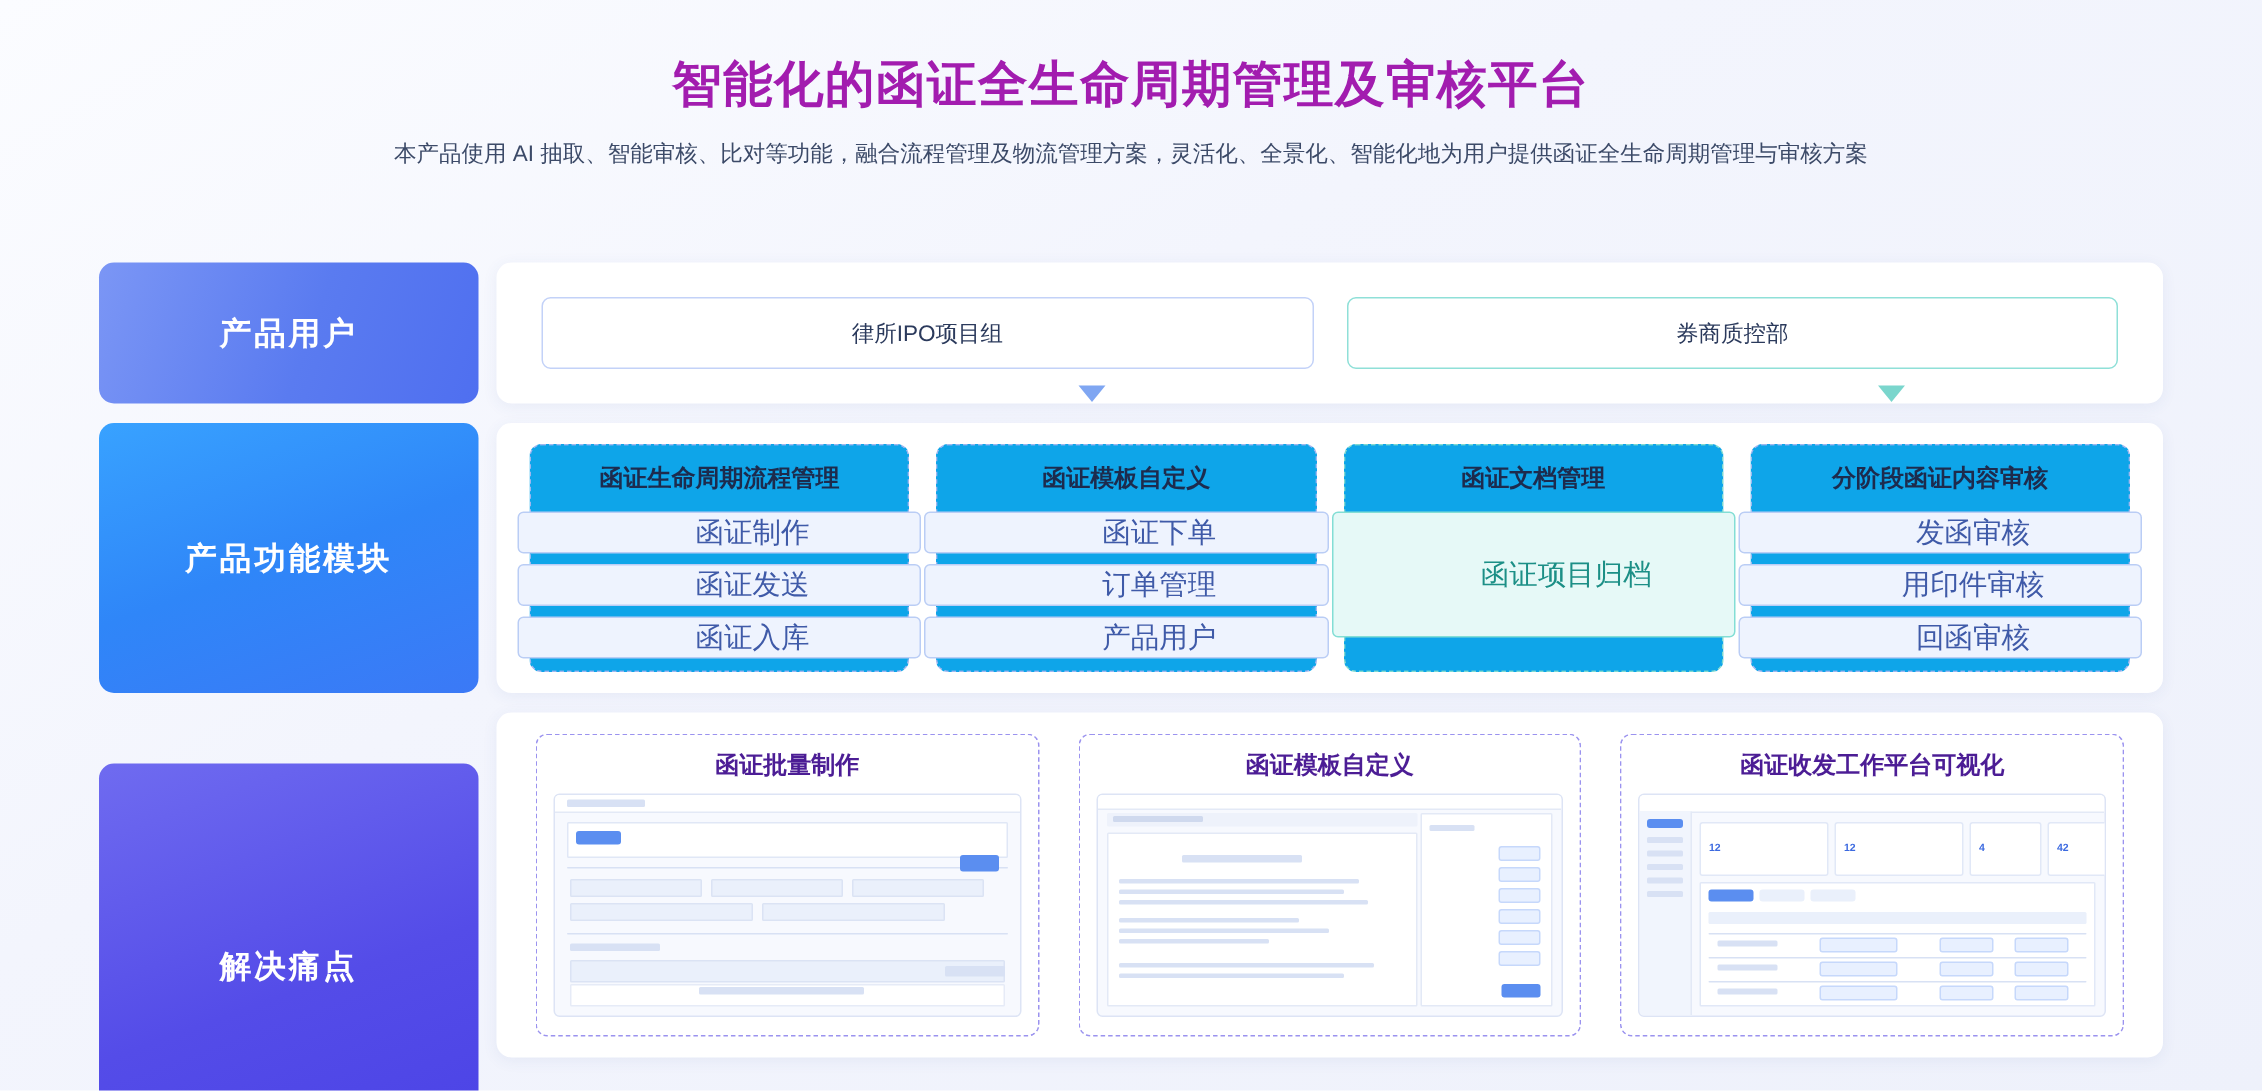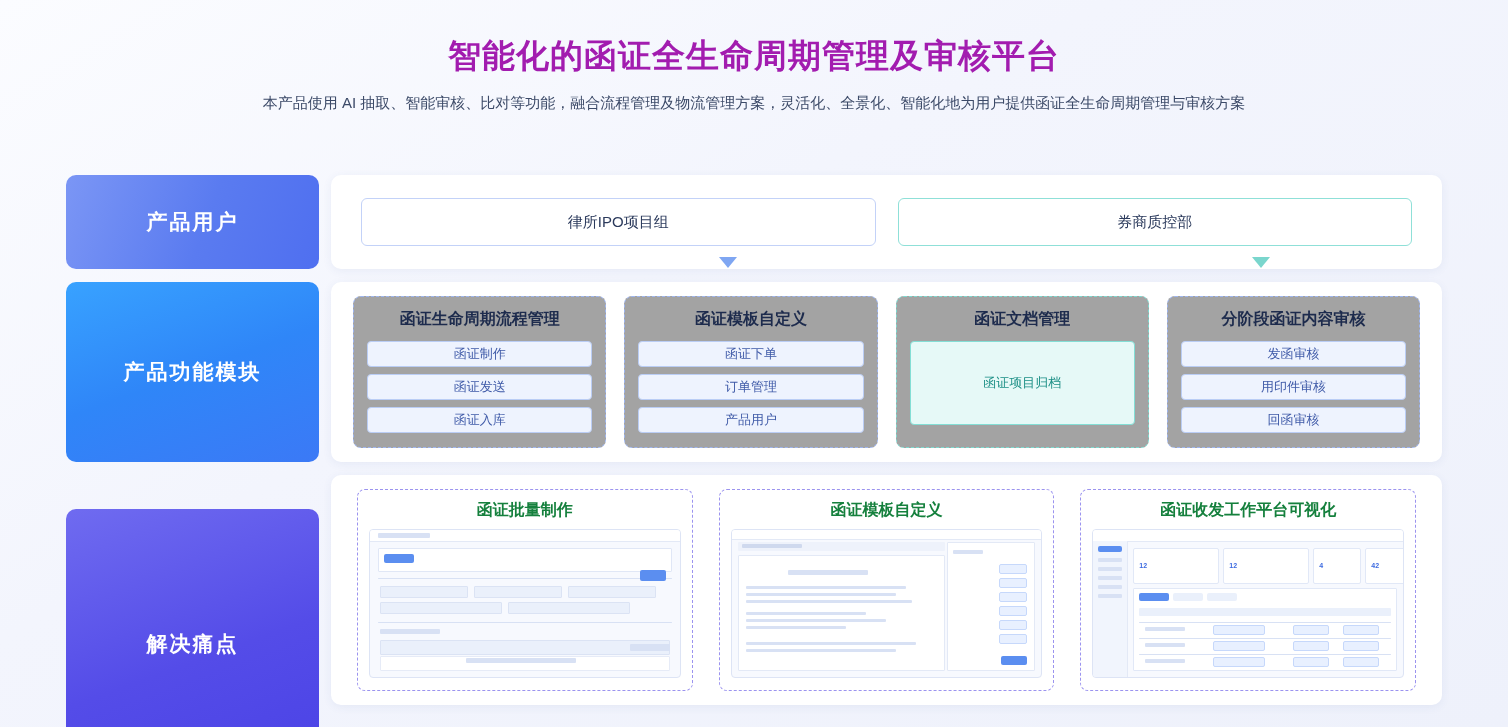--- a/index.html
+++ b/index.html
@@ -102,21 +102,21 @@
   }
 
   
   .row-modules .rowlabel { height: 180px; }
   .row-modules .panel { height: 180px; padding: 0 22px; gap: 18px; align-items: stretch; }
   .modcol {
     flex: 1;
     margin: 14px 0;
     border: 1px dashed #9fb6ef;
     border-radius: 8px;
-    background: #a3a3a3;
+    background: #0ea5e9;
     display: flex;
     flex-direction: column;
     align-items: center;
     padding: 12px 14px 14px;
     box-sizing: border-box;
   }
   .modcol.teal {
     border-color: #7fd9d0;
   }
   .modtitle {
@@ -125,25 +125,26 @@
     color: #1d2b4d;
     margin-bottom: 11px;
   }
   .modchip {
     width: 100%;
     height: 27px;
     border: 1px solid #bacdf5;
     border-radius: 4px;
     background: #eef3fe;
     color: #3f5aa8;
-    font-size: 13px;
+    font-size: 19px;
     display: flex;
     align-items: center;
     justify-content: center;
     margin-bottom: 7px;
+    padding-left: 44px;
   }
   .modchip:last-child { margin-bottom: 0; }
   .modcol.teal .modchip {
     width: 100%;
     height: 82px;
     border: 1px solid #83ded5;
     background: #e6f9f7;
     color: #1c8f86;
     margin-bottom: 0;
   }
@@ -159,21 +160,21 @@
     background: #ffffff;
     display: flex;
     flex-direction: column;
     align-items: center;
     padding: 10px 12px 12px;
     box-sizing: border-box;
   }
   .paintitle {
     font-size: 16px;
     font-weight: bold;
-    color: #15803d;
+    color: #4c1d95;
     margin-bottom: 8px;
   }
   .shot {
     flex: 1;
     width: 100%;
     border: 1px solid #dde4f5;
     border-radius: 4px;
     background: #f7f9fe;
     overflow: hidden;
     position: relative;

